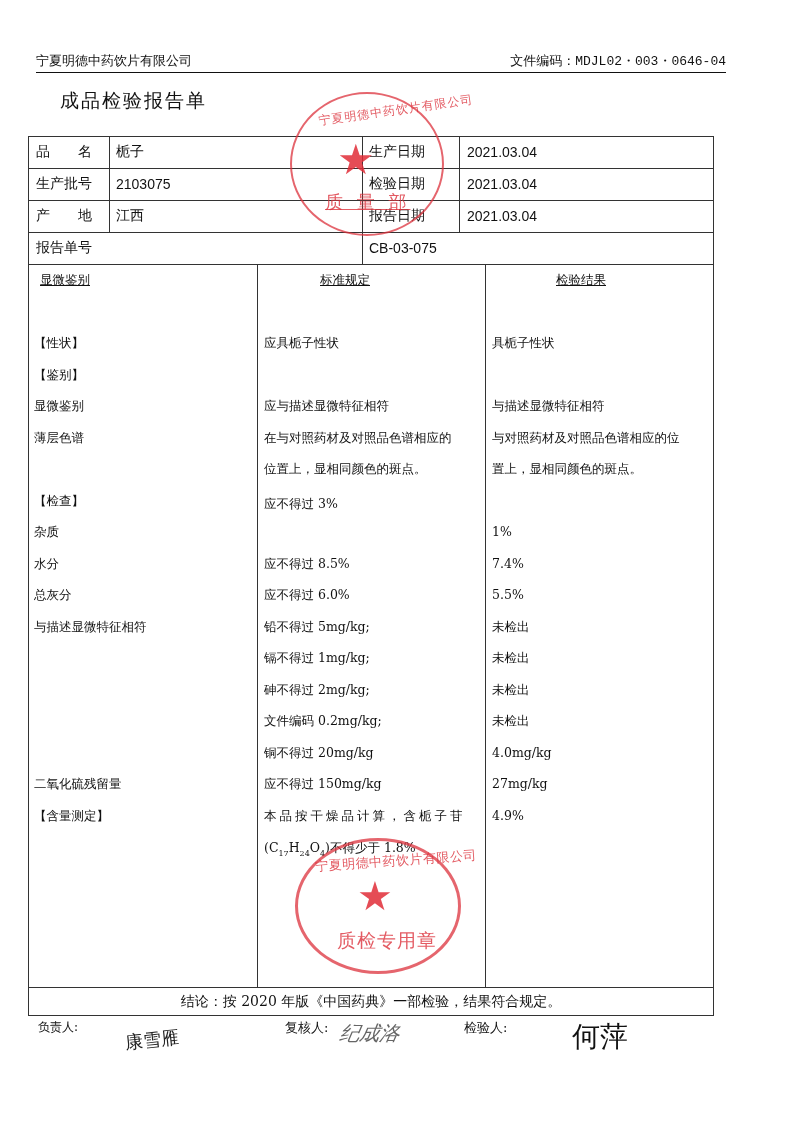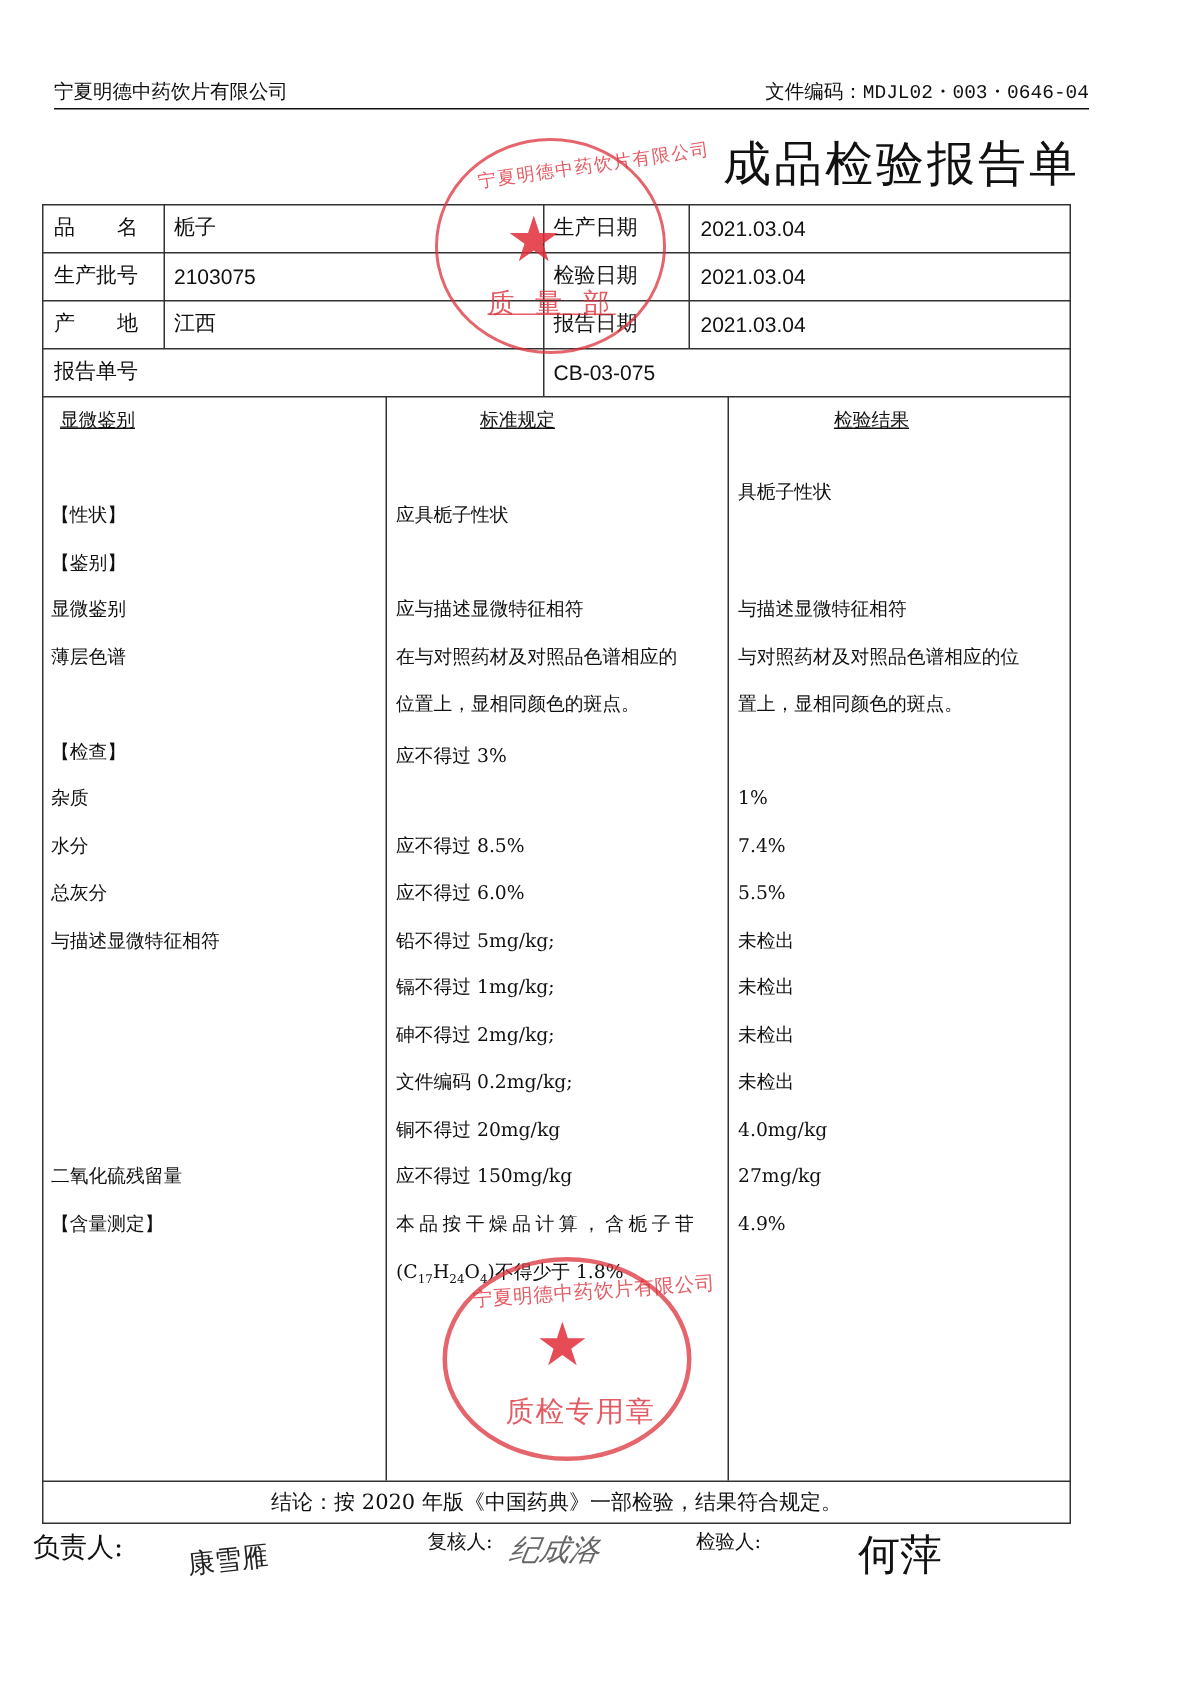--- a/index.html
+++ b/index.html
@@ -3,21 +3,21 @@
 <meta charset="utf-8">
 <style>
   html, body { margin:0; padding:0; background:#ffffff; }
   body { width:800px; height:1131px; position:relative; overflow:hidden;
          font-family:"DejaVu Serif","Liberation Serif",serif; color:#111; }
   .abs { position:absolute; }
   .header-left { left:36px; top:52px; font-size:13px; }
   .header-right { right:74px; top:52px; font-size:13px; font-family:"Liberation Mono","DejaVu Sans Mono",monospace; }
   .header-right .lbl { font-family:"DejaVu Serif","Liberation Serif",serif; }
   .header-rule { left:36px; top:72px; width:690px; height:0; border-top:1px solid #111; }
-  .title { left:0; width:720px; top:88px; text-align:right; font-size:32px; letter-spacing:2px; padding-left:0;font-family:Liberation Mono, monospace; }
+  .title { left:0; width:720px; top:88px; text-align:left; font-size:19px; letter-spacing:2px; padding-left:0;font-family:Liberation Mono, monospace; }
   .title span { display:inline-block; margin-left:0; }
 
   .grid-line { position:absolute; background:#333; }
   .cell-text { position:absolute; font-size:14px; white-space:nowrap; }
   .mono { font-family:Liberation Sans, sans-serif; }
   .small { font-size:12.5px; }
   .u { text-decoration:underline; }
 
   .stamp { position:absolute; border:2px solid rgba(220,50,60,0.75); border-radius:50%; pointer-events:none; }
   .stamp-text { position:absolute; color:rgba(220,50,60,0.8); font-size:16px; white-space:nowrap; pointer-events:none; }
@@ -70,21 +70,21 @@
 
 <div class="cell-text" style="left:36px;top:239px">报告单号</div>
 <div class="cell-text mono" style="left:369px;top:240px">CB-03-075</div>
 
 <div class="cell-text small u" style="left:40px;top:272px">显微鉴别</div>
 <div class="cell-text small u" style="left:320px;top:272px">标准规定</div>
 <div class="cell-text small u" style="left:556px;top:272px">检验结果</div>
 
 <div class="cell-text small" style="left:34px;top:335px">【性状】</div>
 <div class="cell-text small" style="left:264px;top:335px">应具栀子性状</div>
-<div class="cell-text small" style="left:492px;top:320px">具栀子性状</div>
+<div class="cell-text small" style="left:492px;top:335px">具栀子性状</div>
 
 <div class="cell-text small" style="left:34px;top:367px">【鉴别】</div>
 
 <div class="cell-text small" style="left:34px;top:398px">显微鉴别</div>
 <div class="cell-text small" style="left:264px;top:398px">应与描述显微特征相符</div>
 <div class="cell-text small" style="left:492px;top:398px">与描述显微特征相符</div>
 
 <div class="cell-text small" style="left:34px;top:430px">薄层色谱</div>
 <div class="cell-text small" style="left:264px;top:430px">在与对照药材及对照品色谱相应的</div>
 <div class="cell-text small" style="left:492px;top:430px">与对照药材及对照品色谱相应的位</div>
@@ -127,21 +127,21 @@
 <div class="cell-text small" style="left:492px;top:776px">27mg/kg</div>
 
 <div class="cell-text small" style="left:34px;top:808px">【含量测定】</div>
 <div class="cell-text small" style="left:264px;top:808px;letter-spacing:3px">本品按干燥品计算，含栀子苷</div>
 <div class="cell-text small" style="left:492px;top:808px">4.9%</div>
 
 <div class="cell-text small" style="left:264px;top:840px"><span>(C</span><sub style="font-size:8px">17</sub><span>H</span><sub style="font-size:8px">24</sub><span>O</span><sub style="font-size:8px">4</sub><span>)不得少于 1.8%</span></div>
 
 <div class="cell-text" style="left:28px;width:686px;top:993px;text-align:center;font-size:14px">结论：按 2020 年版《中国药典》一部检验，结果符合规定。</div>
 
-<div class="cell-text" style="left:22px;top:1019px;font-size:18px">负责人:</div>
+<div class="cell-text" style="left:38px;top:1019px;font-size:12px">负责人:</div>
 <div class="sig" style="left:125px;top:1028px;font-size:18px;transform:rotate(-6deg);color:#222">康雪雁</div>
 <div class="cell-text" style="left:285px;top:1019px;font-size:13px">复核人:</div>
 <div class="sig" style="left:340px;top:1020px;font-size:20px;color:#666;font-style:italic;transform:skewX(-10deg)">纪成洛</div>
 <div class="cell-text" style="left:464px;top:1019px;font-size:13px">检验人:</div>
 <div class="sig" style="left:572px;top:1018px;font-size:28px;color:#111">何萍</div>
 
 <div>
   <div class="stamp" style="left:290px;top:92px;width:150px;height:140px;"></div>
   <div class="star" style="left:337px;top:135px;font-size:42px;">★</div>
   <div class="stamp-text" style="left:318px;top:102px;font-size:12px;transform:rotate(-8deg);letter-spacing:1px;">宁夏明德中药饮片有限公司</div>

